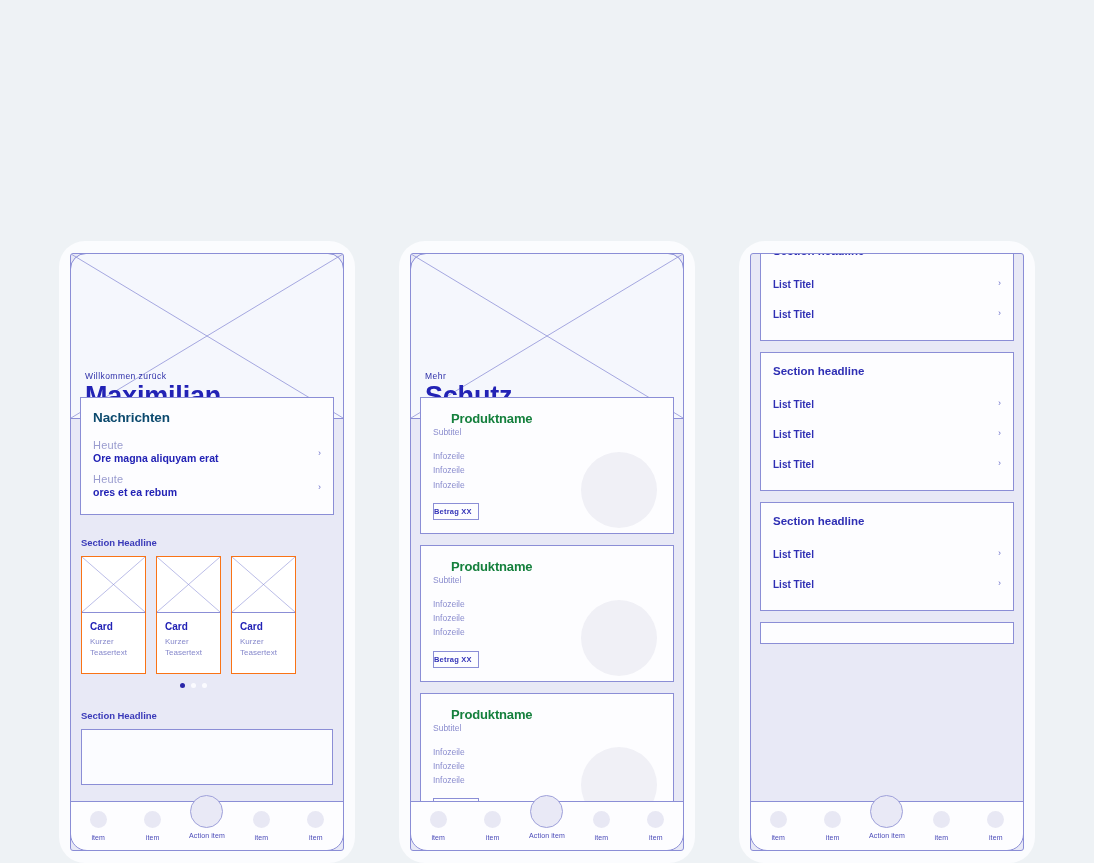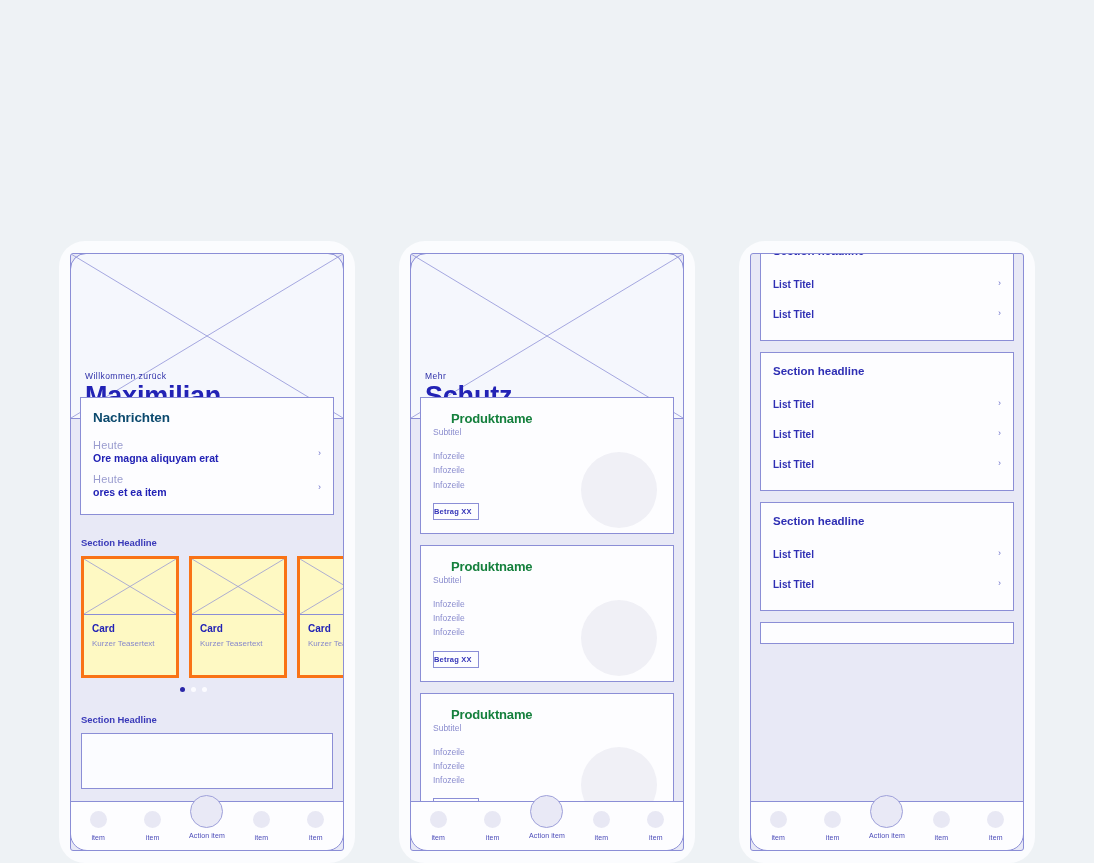--- a/index.html
+++ b/index.html
@@ -140,23 +140,23 @@
 
   
   .carousel {
     display: flex;
     gap: 10px;
     padding-left: 10px;
     margin-top: 8px;
   }
   .ccard {
     flex: 0 0 auto;
-    width: 98px;
-    background: #fef9c3;
-    border: 3px solid #f97316;
+    width: 65px;
+    background: #ffffff;
+    border: 1px solid #f97316;
   }
   .ccard-img {
     position: relative;
     height: 56px;
     border-bottom: 1px solid #8b8ed6;
   }
   .ccard-img svg { position:absolute; inset:0; width:100%; height:100%; display:block; }
   .ccard-body { padding: 8px 8px 12px 8px; min-height: 60px; }
   .ccard-title {
     font-size: 10px;
@@ -328,21 +328,21 @@
             <div class="msg-title">Nachrichten</div>
 
             <div class="msg-row">
               <div class="msg-label">Heute</div>
               <div class="msg-text">Ore magna aliquyam erat</div>
               <div class="chev">›</div>
             </div>
 
             <div class="msg-row">
               <div class="msg-label">Heute</div>
-              <div class="msg-text">ores et ea item</div>
+              <div class="msg-text">ores et ea rebum</div>
               <div class="chev">›</div>
             </div>
           </div>
 
           <div style="height:22px"></div>
           <div class="section-headline">Section Headline</div>
 
           <div class="carousel">
             <div class="ccard">
               <div class="ccard-img">

